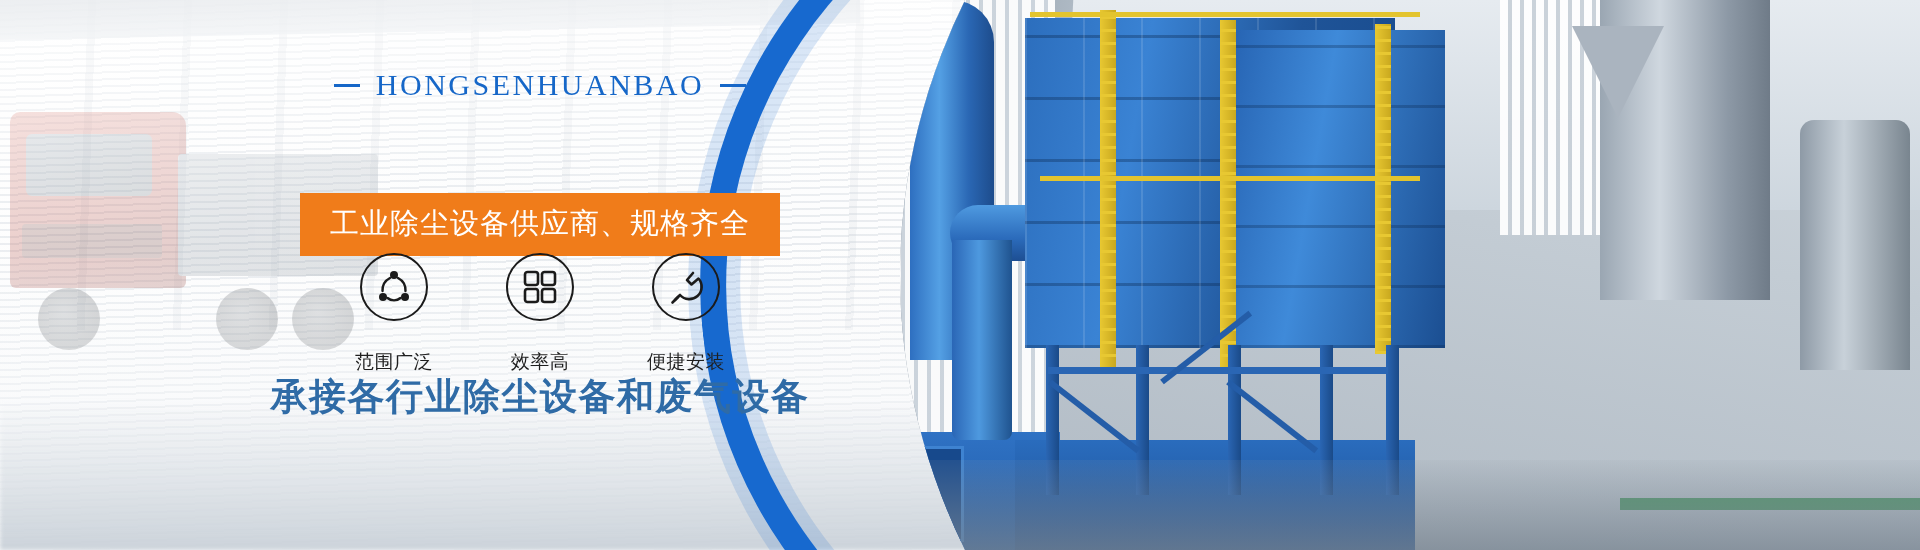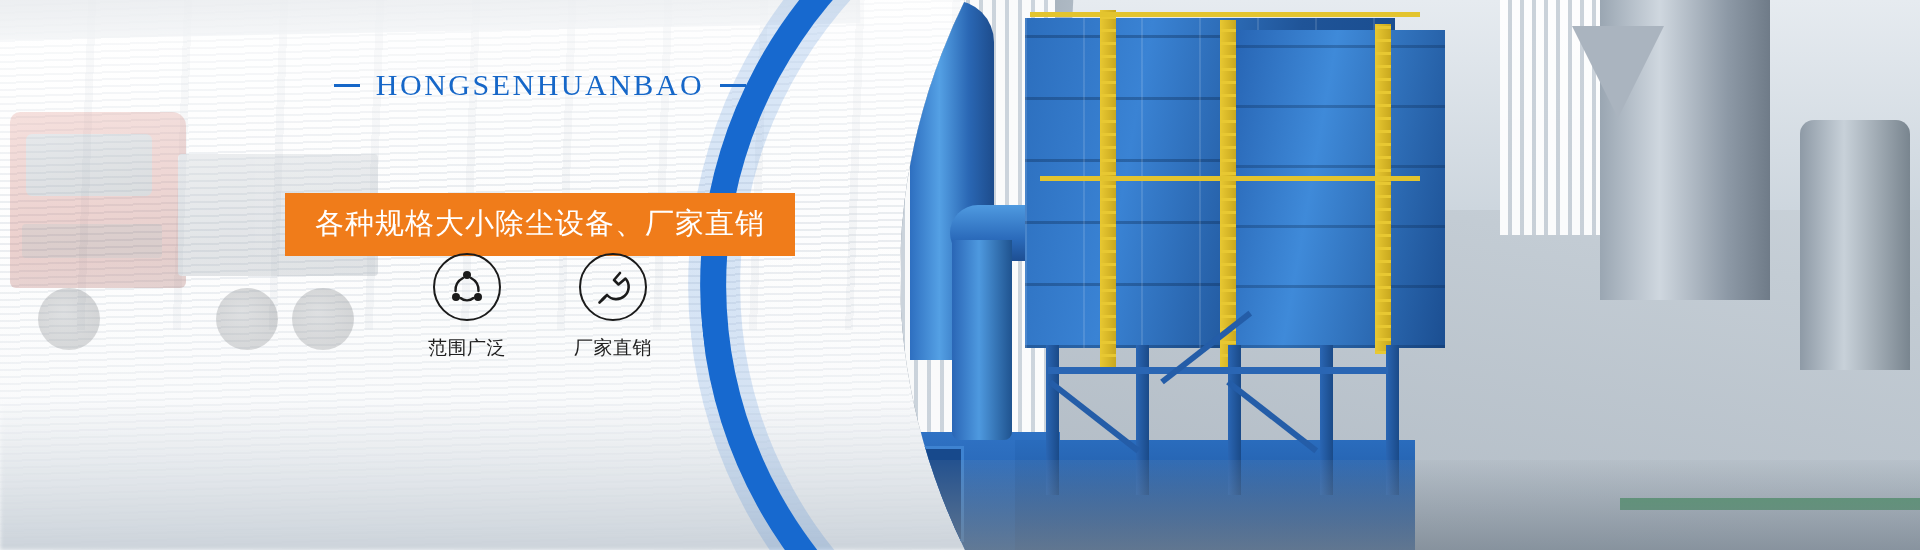--- a/index.html
+++ b/index.html
@@ -295,21 +295,21 @@
     position:absolute; left:0; top:253px; width:1080px;
     display:flex; justify-content:center; gap:62px;
   }
   .feat { width:84px; text-align:center; }
   .feat-circle {
     width:68px; height:68px; margin:0 auto;
     border:2.5px solid #1b1b1b; border-radius:50%;
     display:flex; align-items:center; justify-content:center;
   }
   .feat-label {
-    margin-top:14px; font-size:19px; color:#1f1f1f; white-space:nowrap;
+    margin-top:28px; font-size:19px; color:#1f1f1f; white-space:nowrap;
     letter-spacing:.5px;
   }
   .bottom-line {
     position:absolute; left:0; top:372px; width:1080px; text-align:center;
     font-size:37px; font-weight:bold; letter-spacing:1.5px;
     color:#2f6ba6; white-space:nowrap;
   }
 </style>
 </head>
 <body>
@@ -382,48 +382,60 @@
   <div class="content">
 
     <div class="eng-row">
       <span class="eng-dash"></span>
       <span class="eng-text">HONGSENHUANBAO</span>
       <span class="eng-dash"></span>
     </div>
 
 
     <div class="orange-wrap">
-      <div class="orange-bar">各种规格大小除尘设备、厂家直销</div>
+      <div class="orange-bar">工业除尘设备供应商、规格齐全</div>
     </div>
 
     <div class="features">
 
       <div class="feat">
         <div class="feat-circle">
           <svg width="40" height="40" viewBox="0 0 40 40">
             <circle cx="20" cy="8" r="4" fill="#1b1b1b"></circle>
             <circle cx="9" cy="30" r="4" fill="#1b1b1b"></circle>
             <circle cx="31" cy="30" r="4" fill="#1b1b1b"></circle>
             <path d="M16 11 A14 14 0 0 0 8.5 24" stroke="#1b1b1b" stroke-width="2.4" fill="none" stroke-linecap="round"></path>
             <path d="M24 11 A14 14 0 0 1 31.5 24" stroke="#1b1b1b" stroke-width="2.4" fill="none" stroke-linecap="round"></path>
             <path d="M13.5 31 A10 10 0 0 0 26.5 31" stroke="#1b1b1b" stroke-width="2.4" fill="none" stroke-linecap="round"></path>
           </svg>
         </div>
         <div class="feat-label">范围广泛</div>
       </div>
 
+      <div class="feat">
+        <div class="feat-circle">
+          <svg width="38" height="38" viewBox="0 0 38 38">
+            <rect x="4" y="4" width="13" height="13" rx="2.5" fill="none" stroke="#1b1b1b" stroke-width="2.6"></rect>
+            <rect x="21" y="4" width="13" height="13" rx="2.5" fill="none" stroke="#1b1b1b" stroke-width="2.6"></rect>
+            <rect x="4" y="21" width="13" height="13" rx="2.5" fill="none" stroke="#1b1b1b" stroke-width="2.6"></rect>
+            <rect x="21" y="21" width="13" height="13" rx="2.5" fill="none" stroke="#1b1b1b" stroke-width="2.6"></rect>
+          </svg>
+        </div>
+        <div class="feat-label">效率高</div>
+      </div>
 
       <div class="feat">
         <div class="feat-circle">
           <svg width="40" height="40" viewBox="0 0 40 40">
             <path d="M27 6 L21 13 L25.5 17.5 L32.5 11.5 A11.5 11.5 0 1 1 14 28 L9 33" fill="none" stroke="#1b1b1b" stroke-width="2.6" stroke-linecap="round" stroke-linejoin="round"></path>
             <path d="M12 30 L6.5 35.5" fill="none" stroke="#1b1b1b" stroke-width="2.6" stroke-linecap="round"></path>
           </svg>
         </div>
-        <div class="feat-label">厂家直销</div>
+        <div class="feat-label">便捷安装</div>
       </div>
 
 
     </div>
 
+    <div class="bottom-line">承接各行业除尘设备和废气设备</div>
   </div>
 
 </div>
 
 </body></html>

